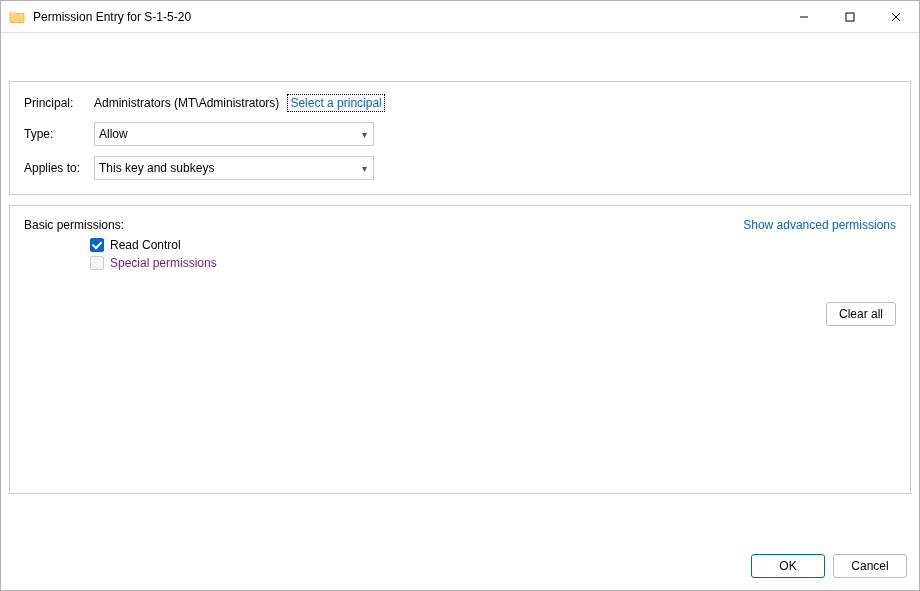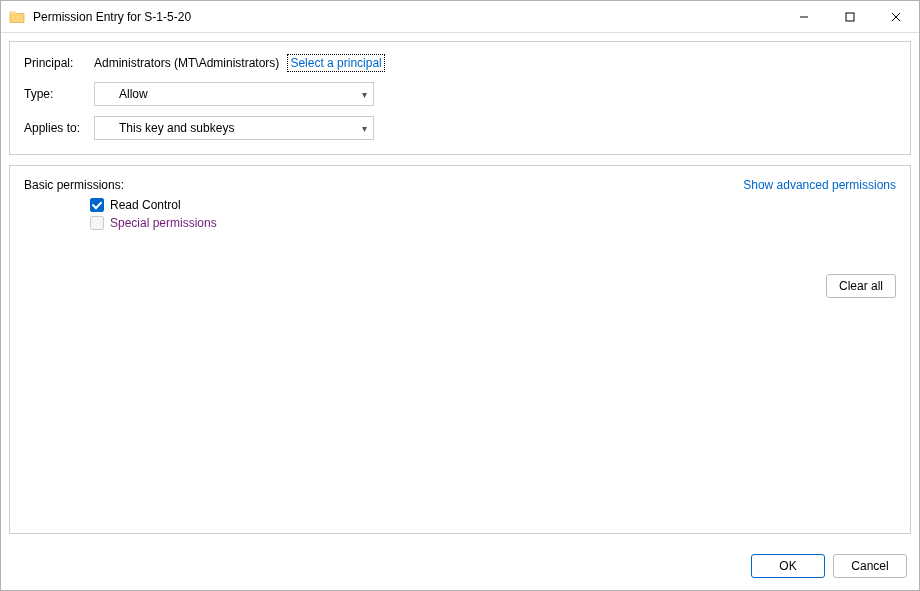--- a/index.html
+++ b/index.html
@@ -12,20 +12,21 @@
       height: 591px;
       overflow: hidden;
     }
     .window {
       width: 920px;
       height: 591px;
       background: #fff;
       display: flex;
       flex-direction: column;
       border: 1px solid #b0b0b0;
+      gap: 40px;
     }
     .titlebar {
       height: 32px;
       display: flex;
       align-items: center;
       padding-left: 8px;
       background: #fff;
       border-bottom: 1px solid #e0e0e0;
     }
     .titlebar .icon {
@@ -90,21 +91,21 @@
       border: 1px dotted #000;
       padding: 1px 2px;
     }
     .combo {
       width: 280px;
       height: 24px;
       border: 1px solid #ccc;
       display: flex;
       align-items: center;
       justify-content: space-between;
-      padding: 0 6px 0 24px;
+      padding: 0 6px 0 4px;
       cursor: pointer;
       background: #fff;
     }
     .combo .chevron {
       font-size: 10px;
       color: #555;
     }
     .perm-header {
       display: flex;
       justify-content: space-between;
@@ -147,21 +148,21 @@
     }
     .chk.disabled {
       border-color: #ccc;
       background: #f5f5f5;
       cursor: default;
     }
     .chk-label.disabled { color: #701a75; }
     .clear-all-btn {
       position: absolute;
       right: 14px;
-      top: 108px;
+      top: 96px;
       width: 70px;
       height: 24px;
       border: 1px solid #bbb;
       background: #fff;
       border-radius: 3px;
       font-size: 12px;
       cursor: pointer;
     }
     .footer {
       display: flex;

